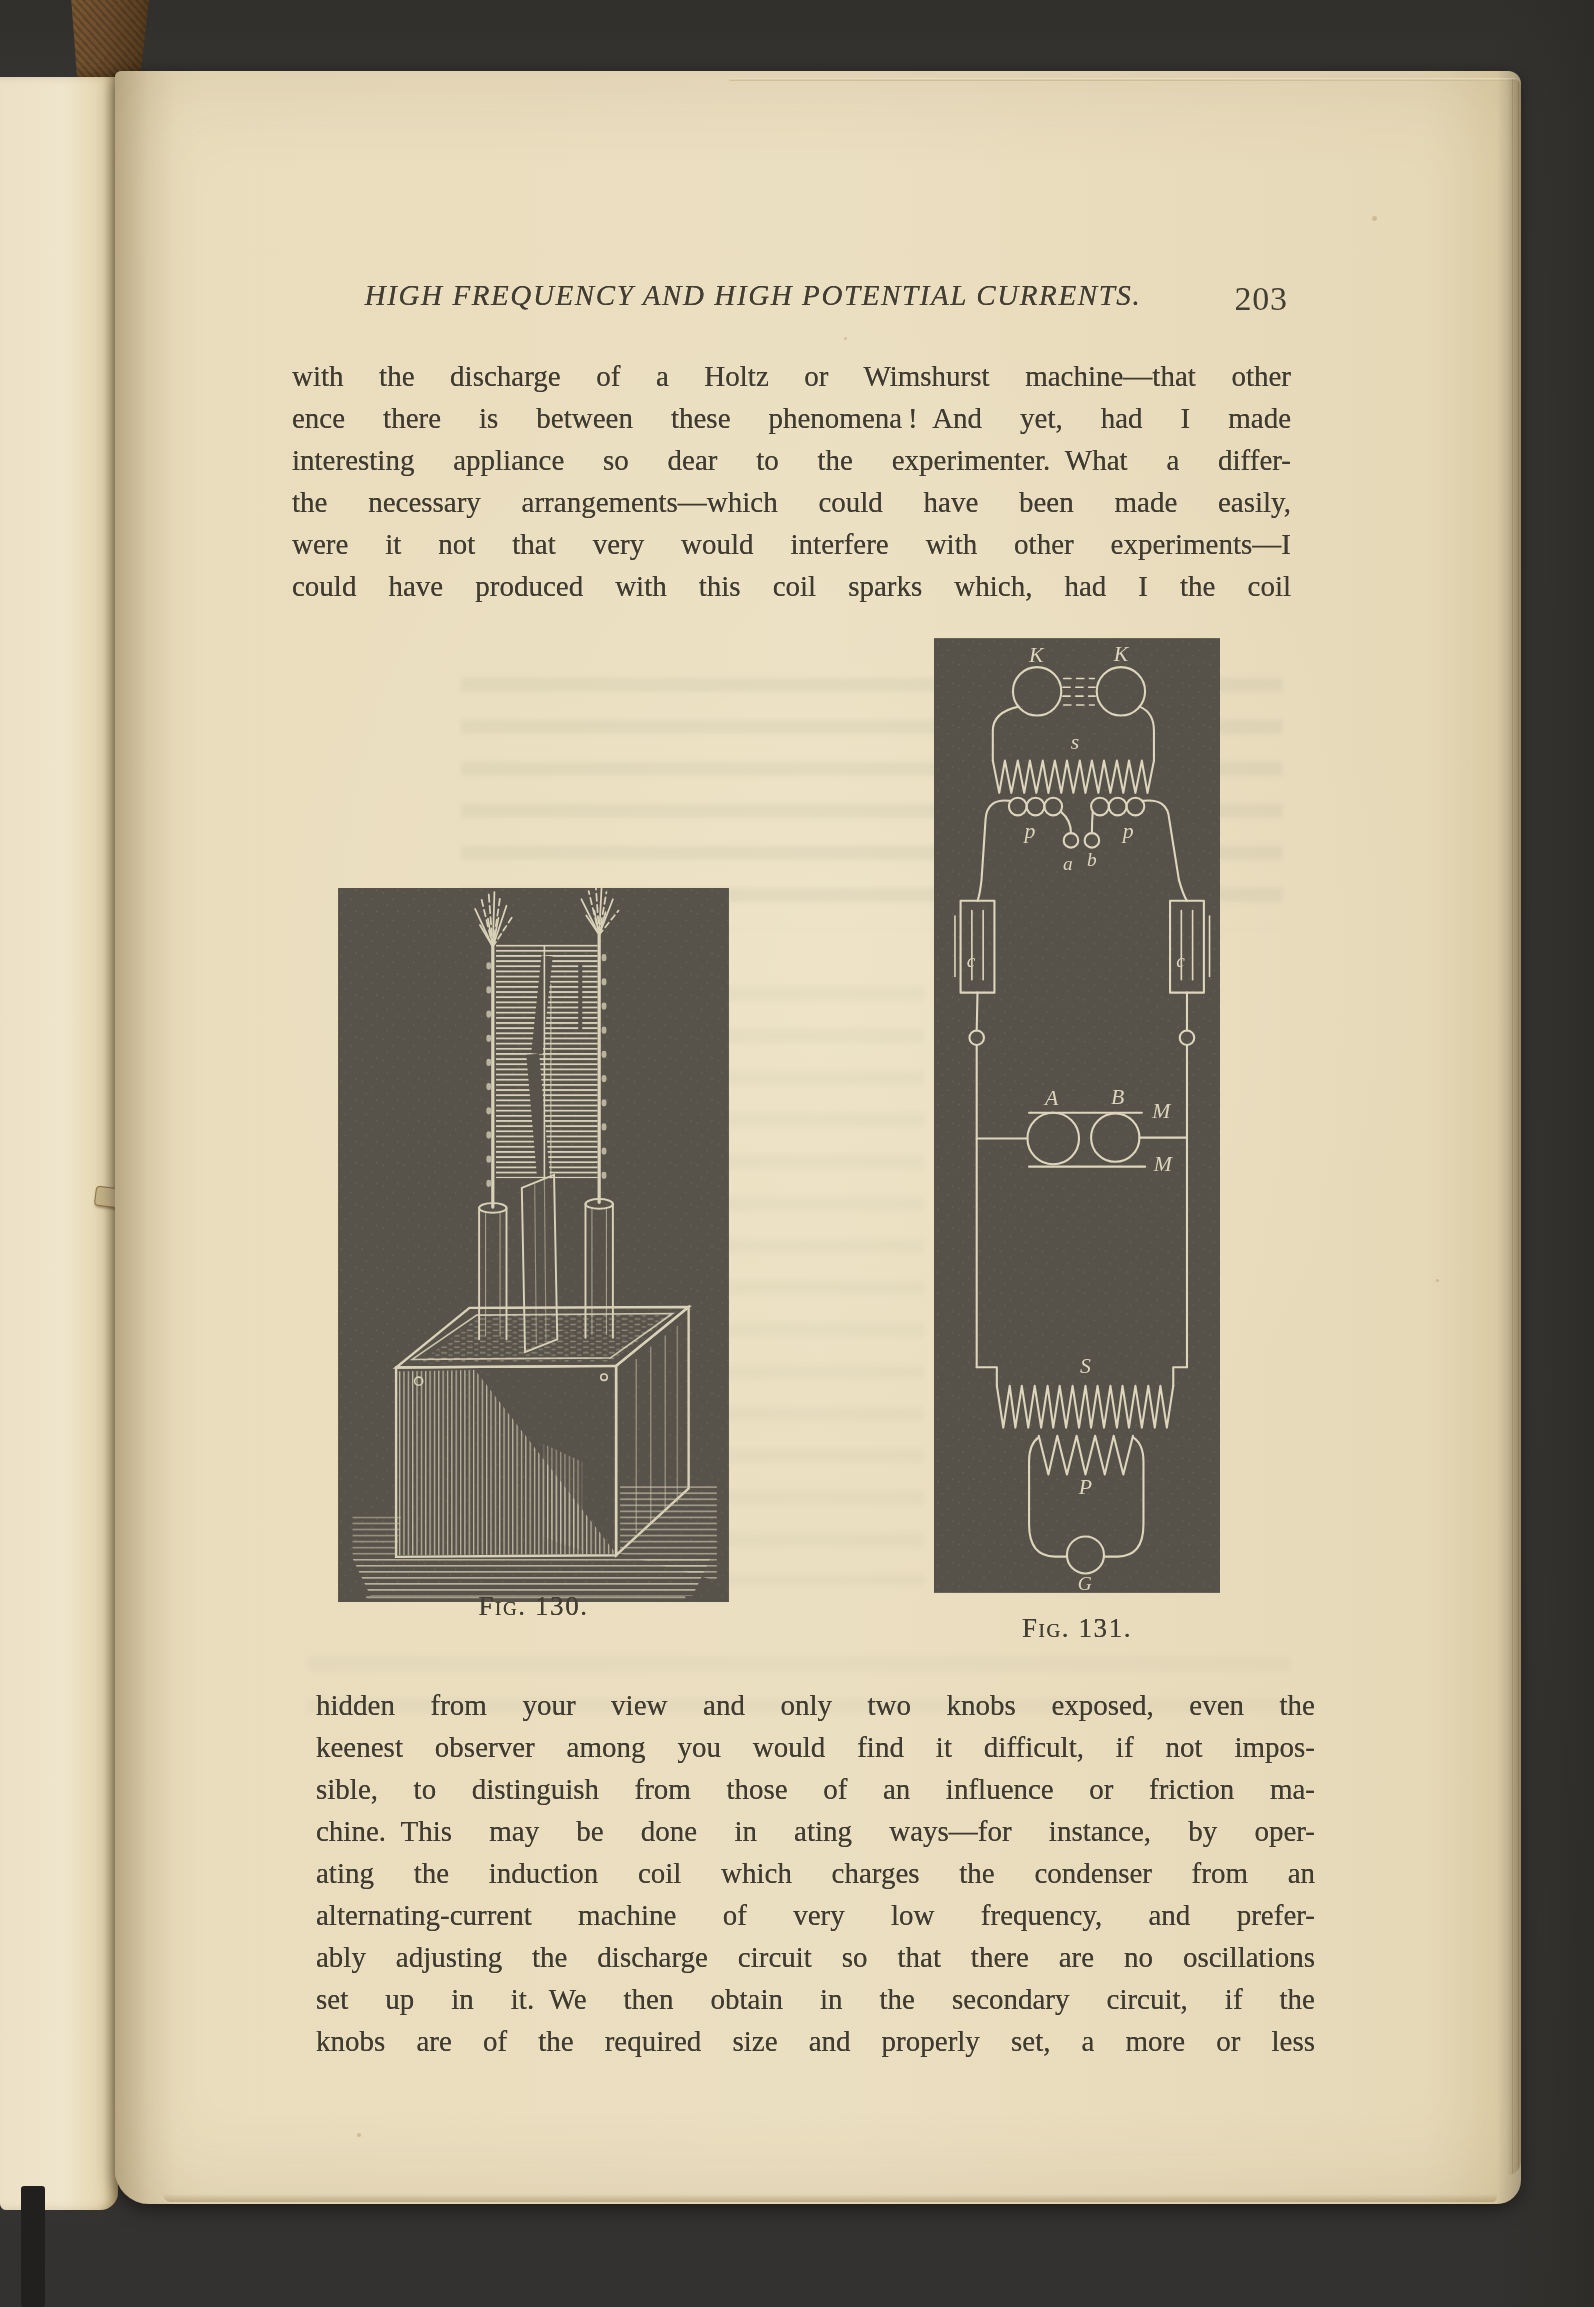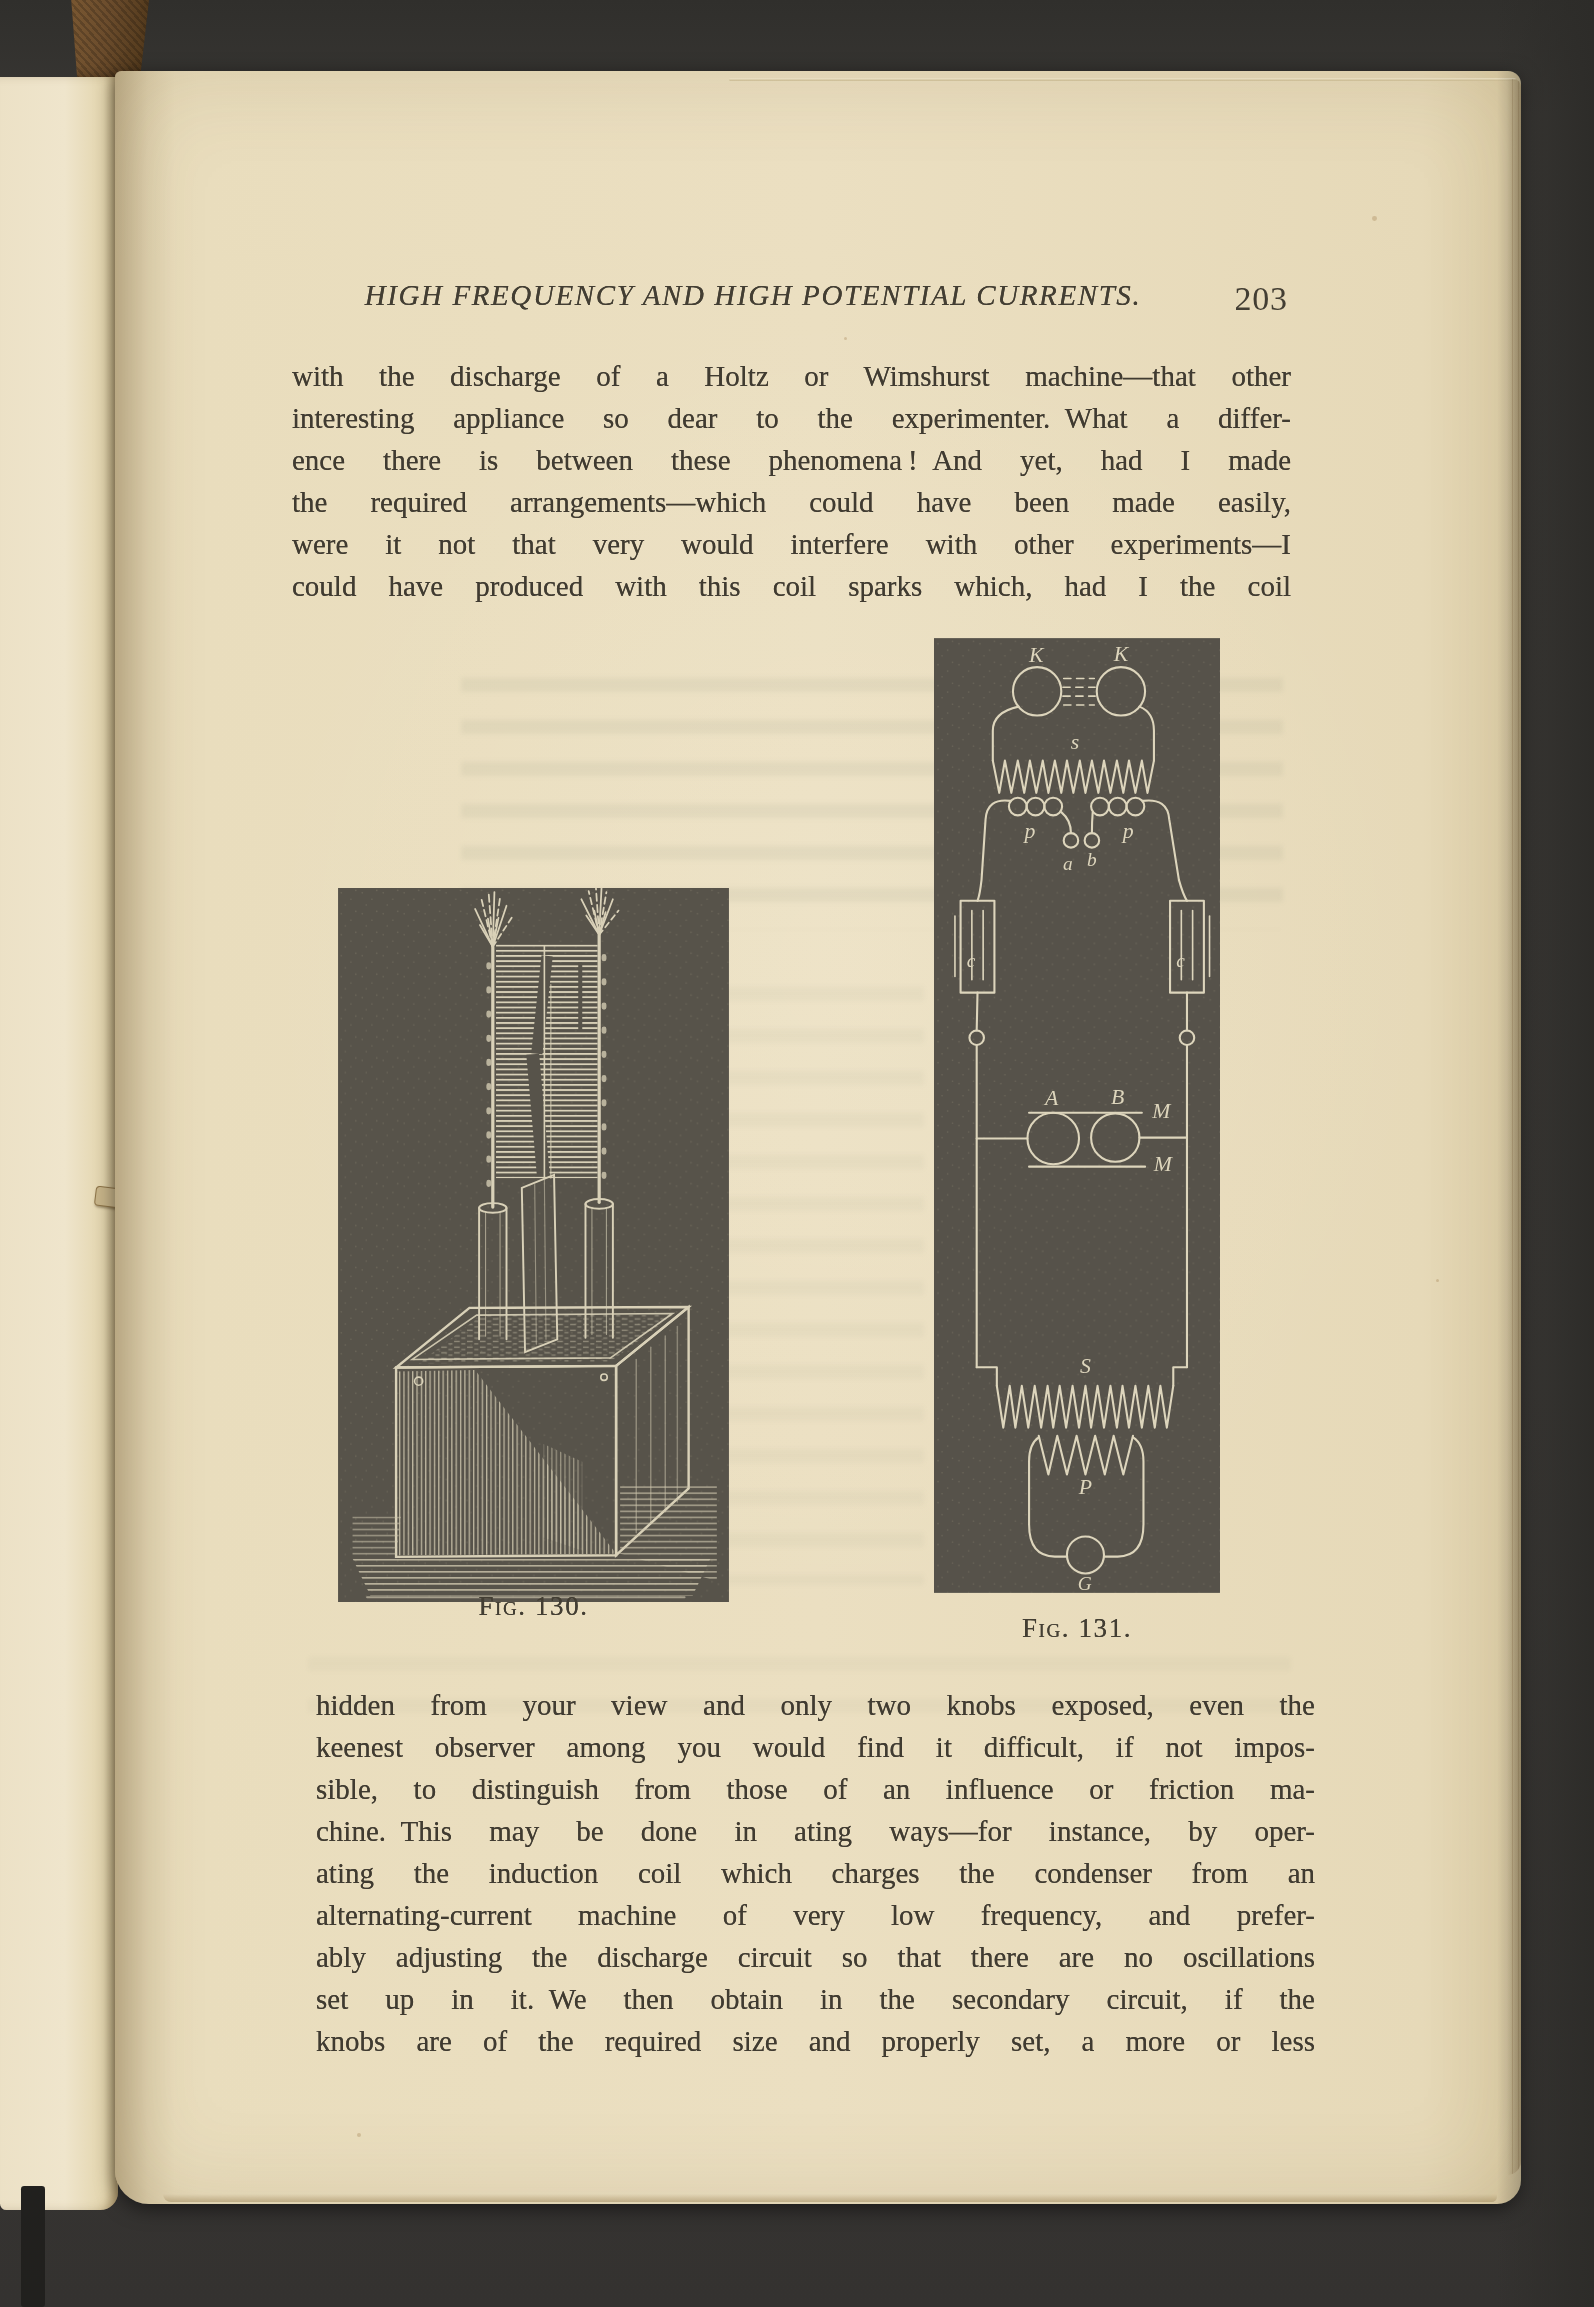--- a/index.html
+++ b/index.html
@@ -98,23 +98,23 @@
     <div class="spot" style="left:1321px;top:1208px;width:3.2px;height:3.2px"></div>
     <div class="spot" style="left:729px;top:266px;width:3.2px;height:3.2px"></div>
 
     <div class="running-head">
       <span class="rh-title">HIGH FREQUENCY AND HIGH POTENTIAL CURRENTS.</span>
       <span class="rh-num">203</span>
     </div>
 
     <div class="para para1">
       <div class="line">with the discharge of a Holtz or Wimshurst machine—that other</div>
+      <div class="line">ence there is between these phenomena ! And yet, had I made</div>
       <div class="line">interesting appliance so dear to the experimenter. What a differ-</div>
-      <div class="line">ence there is between these phenomena ! And yet, had I made</div>
-      <div class="line">the required arrangements—which could have been made easily,</div>
+      <div class="line">the necessary arrangements—which could have been made easily,</div>
       <div class="line">were it not that very would interfere with other experiments—I</div>
       <div class="line">could have produced with this coil sparks which, had I the coil</div>
     </div>
 
     <div class="figure fig130">
       <svg width="391" height="714" viewBox="0 0 485 886" xmlns="http://www.w3.org/2000/svg">
         <defs>
           <pattern id="hstripe" width="9" height="6.4" patternUnits="userSpaceOnUse">
             <rect width="9" height="2.2" fill="#d9d1b8"></rect>
             </pattern>

